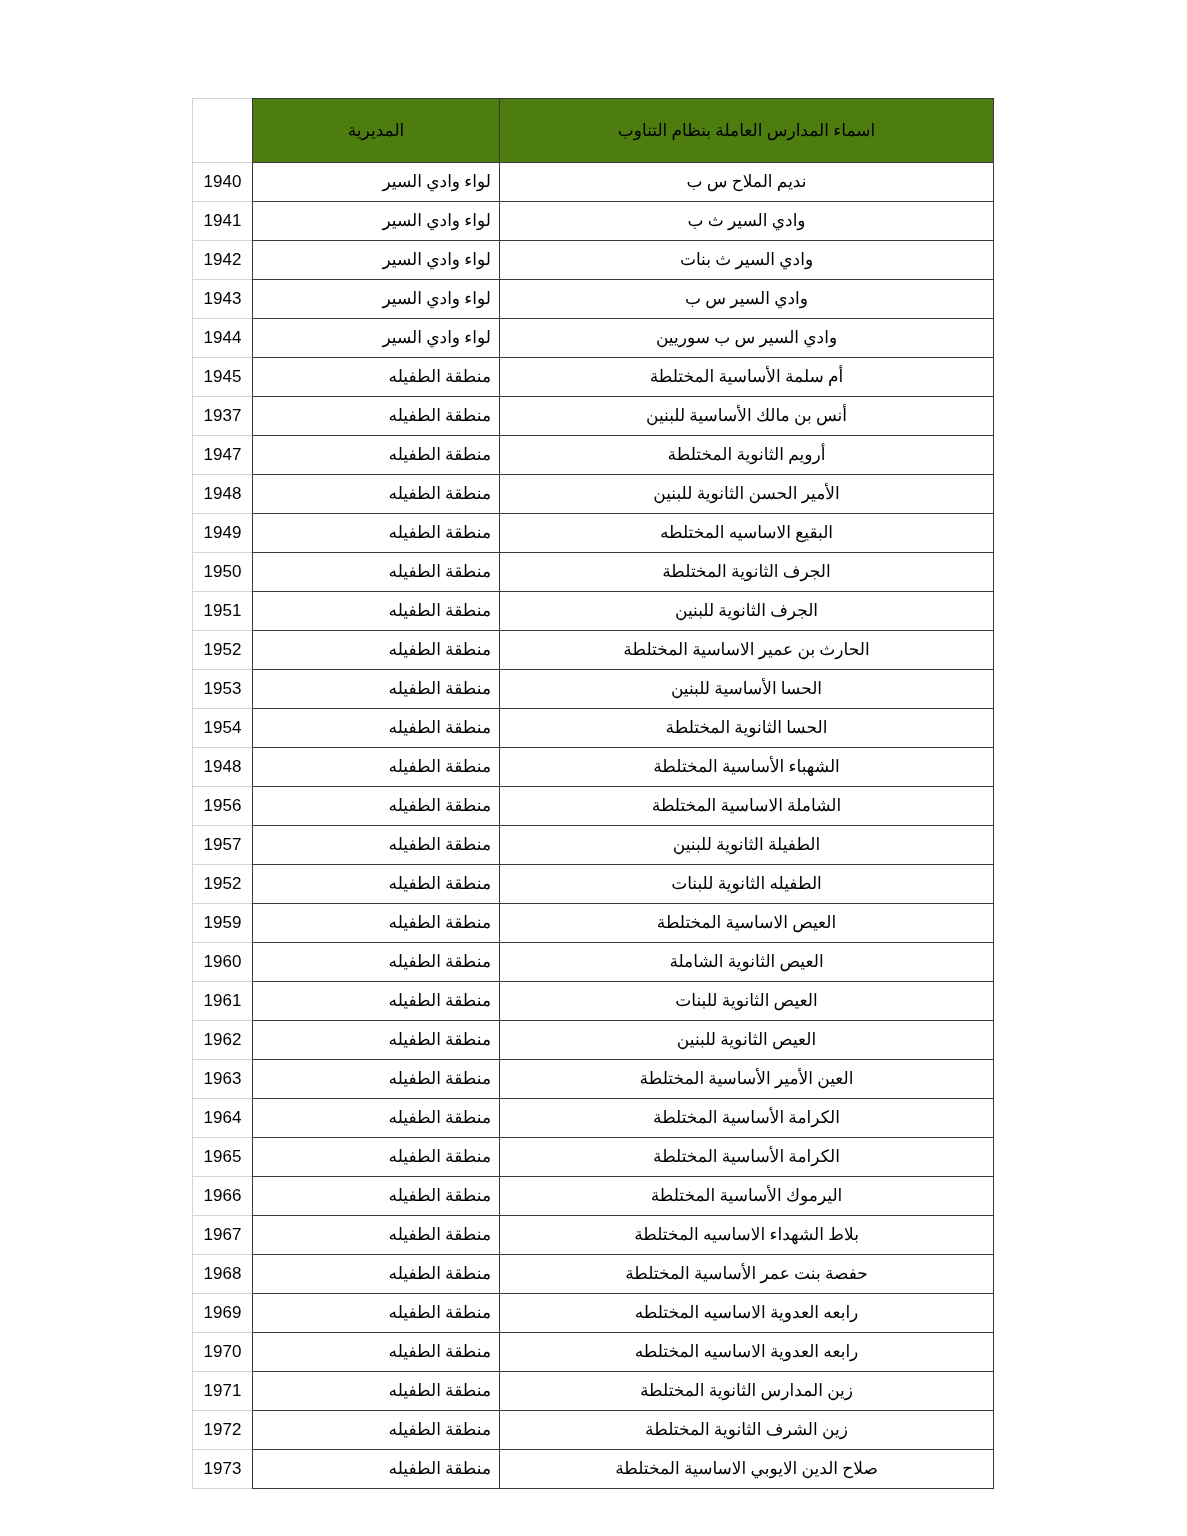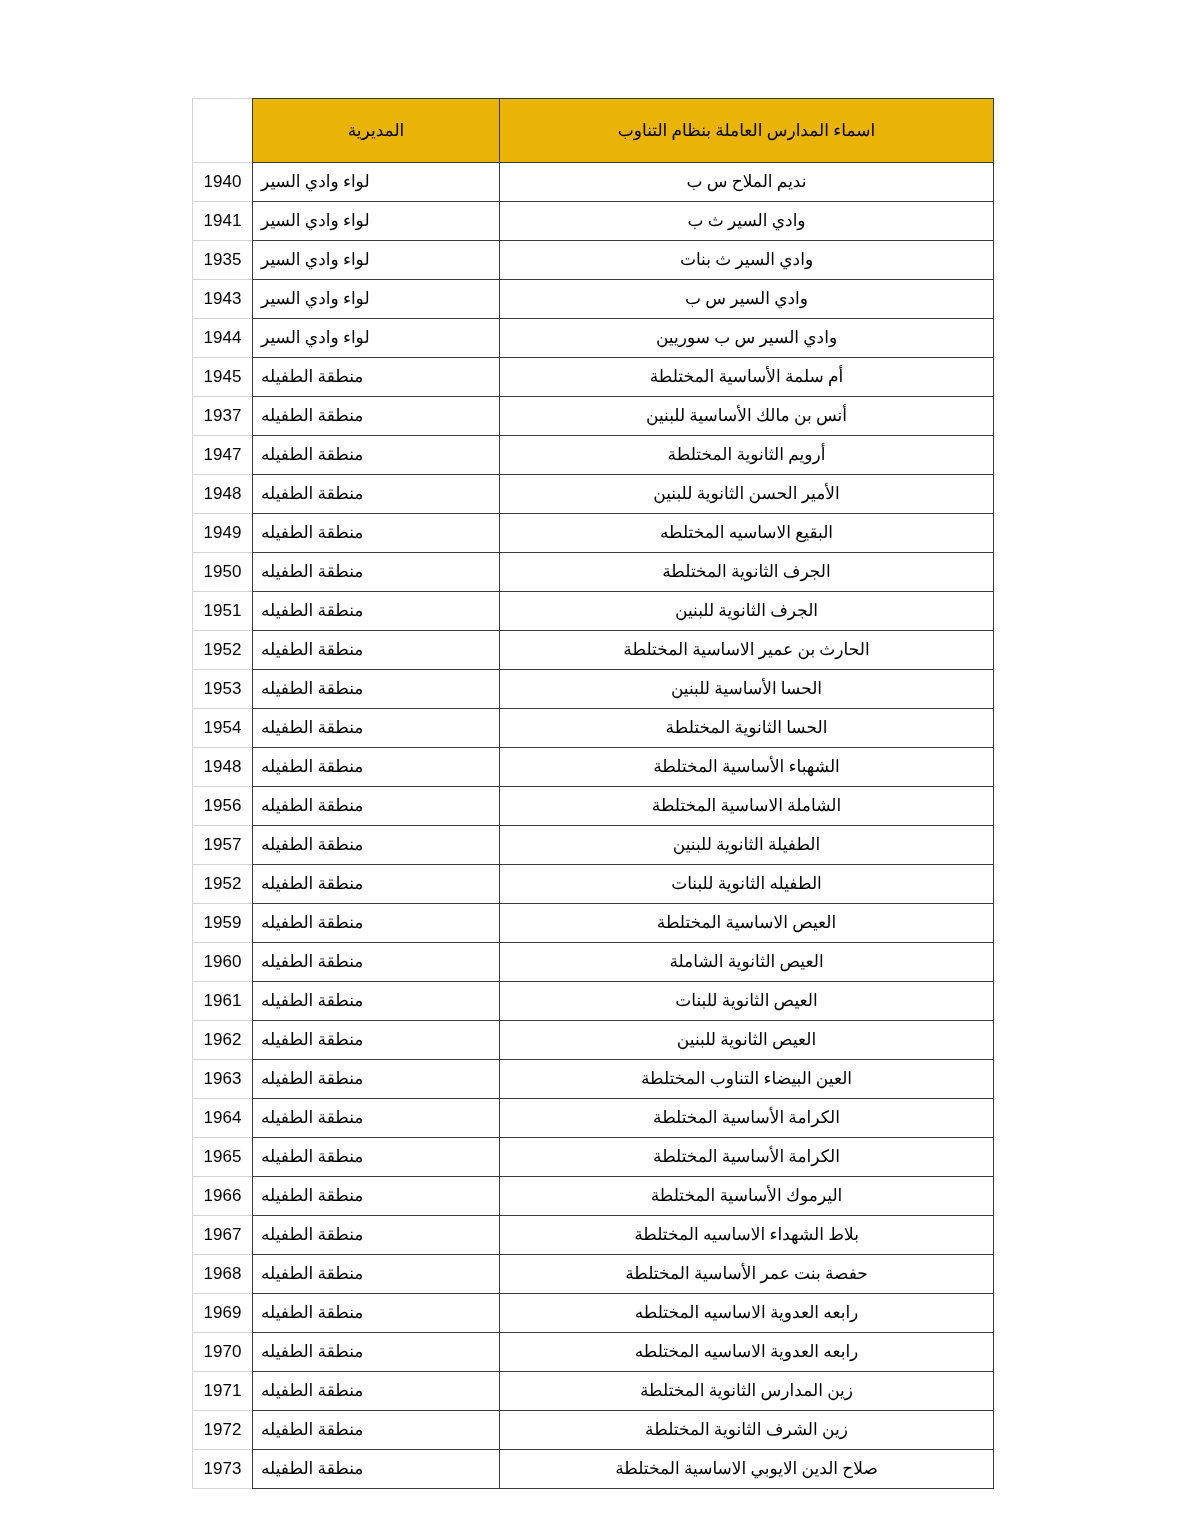--- a/index.html
+++ b/index.html
@@ -56,27 +56,27 @@
   .cell-main {
     border: 1.6px solid #3a3a3a;
     height: 38px;
     background: #ffffff;
   }
 
   .cell-name {
     text-align: center;
   }
   .cell-dir {
-    text-align: left;
+    text-align: right;
     font-family: Liberation Serif, serif;
   }
 
   
   .hdr {
-    background: #eab308;
+    background: #4d7c0f;
     border: 1.6px solid #3a3a3a;
     height: 63px;
     text-align: center;
     font-weight: bold;
     font-size: 17px;
   }
 
   
   .cell-num {
     border: 1px solid #d4d4d4;
@@ -120,21 +120,21 @@
             <td class="cell-num">1940</td>
           </tr>
           <tr>
             <td class="cell-main cell-name">وادي السير ث ب</td>
             <td class="cell-main cell-dir">لواء وادي السير</td>
             <td class="cell-num">1941</td>
           </tr>
           <tr>
             <td class="cell-main cell-name">وادي السير ث بنات</td>
             <td class="cell-main cell-dir">لواء وادي السير</td>
-            <td class="cell-num">1935</td>
+            <td class="cell-num">1942</td>
           </tr>
           <tr>
             <td class="cell-main cell-name">وادي السير س ب</td>
             <td class="cell-main cell-dir">لواء وادي السير</td>
             <td class="cell-num">1943</td>
           </tr>
           <tr>
             <td class="cell-main cell-name">وادي السير س ب سوريين</td>
             <td class="cell-main cell-dir">لواء وادي السير</td>
             <td class="cell-num">1944</td>
@@ -223,21 +223,21 @@
             <td class="cell-main cell-name">العيص الثانوية للبنات</td>
             <td class="cell-main cell-dir">منطقة الطفيله</td>
             <td class="cell-num">1961</td>
           </tr>
           <tr>
             <td class="cell-main cell-name">العيص الثانوية للبنين</td>
             <td class="cell-main cell-dir">منطقة الطفيله</td>
             <td class="cell-num">1962</td>
           </tr>
           <tr>
-            <td class="cell-main cell-name">العين البيضاء التناوب المختلطة</td>
+            <td class="cell-main cell-name">العين الأمير الأساسية المختلطة</td>
             <td class="cell-main cell-dir">منطقة الطفيله</td>
             <td class="cell-num">1963</td>
           </tr>
           <tr>
             <td class="cell-main cell-name">الكرامة الأساسية المختلطة</td>
             <td class="cell-main cell-dir">منطقة الطفيله</td>
             <td class="cell-num">1964</td>
           </tr>
           <tr>
             <td class="cell-main cell-name">الكرامة الأساسية المختلطة</td>

